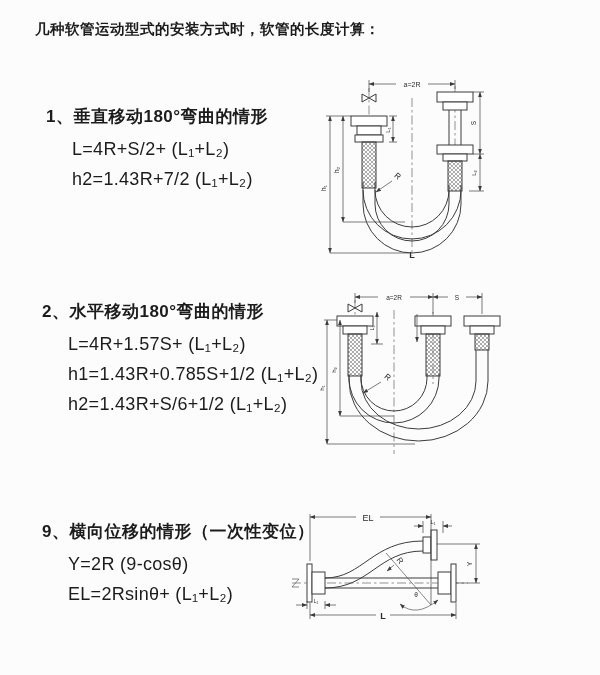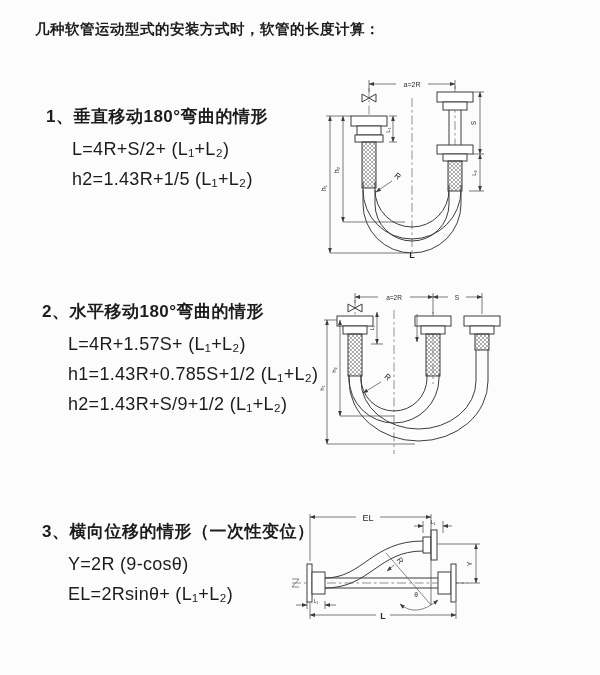--- a/index.html
+++ b/index.html
@@ -39,32 +39,32 @@
   svg .dim{stroke:#444;stroke-width:.7;fill:none;}
 </style>
 </head>
 <body>
 
 <div class="page-title">几种软管运动型式的安装方式时，软管的长度计算：</div>
 
 <div class="section sec1">
   <div class="section-heading">1、垂直移动180°弯曲的情形</div>
   <div class="formula">L=4R+S/2+ (L₁+L₂)</div>
-  <div class="formula">h2=1.43R+1/5 (L₁+L₂)</div>
+  <div class="formula">h2=1.43R+7/2 (L₁+L₂)</div>
 </div>
 
 <div class="section sec2">
   <div class="section-heading">2、水平移动180°弯曲的情形</div>
   <div class="formula">L=4R+1.57S+ (L₁+L₂)</div>
   <div class="formula">h1=1.43R+0.785S+1/2 (L₁+L₂)</div>
-  <div class="formula">h2=1.43R+S/9+1/2 (L₁+L₂)</div>
+  <div class="formula">h2=1.43R+S/6+1/2 (L₁+L₂)</div>
 </div>
 
 <div class="section sec3">
-  <div class="section-heading">3、横向位移的情形（一次性变位）</div>
+  <div class="section-heading">9、横向位移的情形（一次性变位）</div>
   <div class="formula">Y=2R (9-cosθ)</div>
   <div class="formula">EL=2Rsinθ+ (L₁+L₂)</div>
 </div>
 
 <div class="diag d1">
 <svg width="280" height="190" viewBox="0 0 280 190">
   <defs>
     <marker id="a1" viewBox="0 0 10 10" refX="9" refY="5" markerWidth="8" markerHeight="8" orient="auto-start-reverse">
       <path d="M0,1.6 L9.5,5 L0,8.4 z" fill="#3c3c3c"></path>
     </marker>

